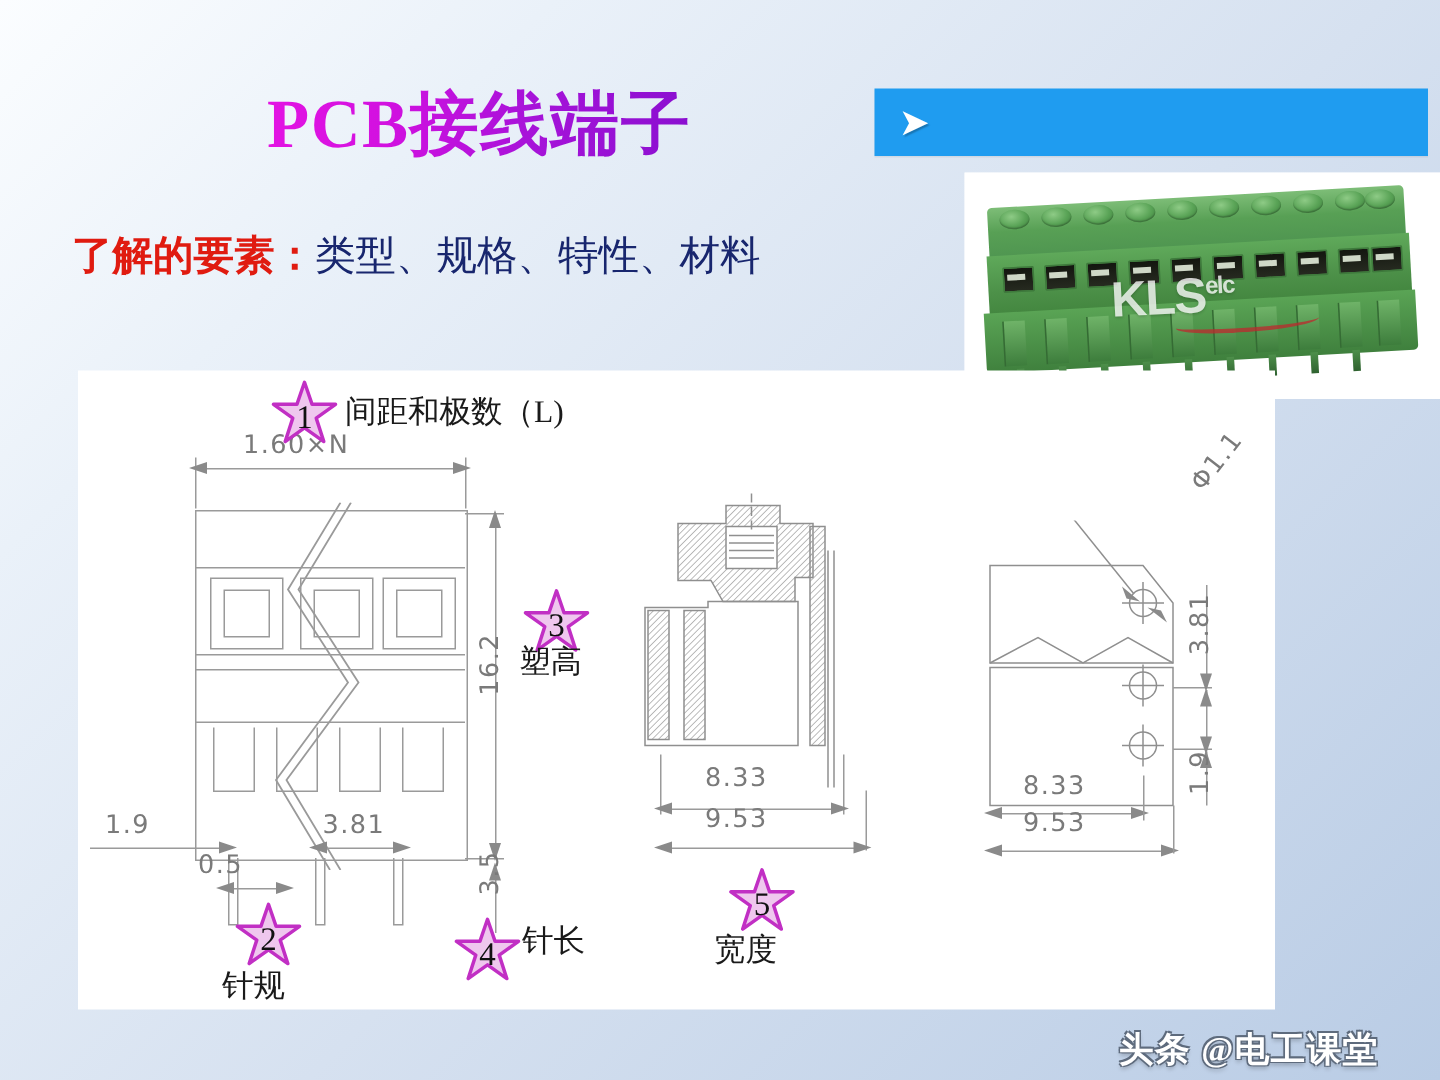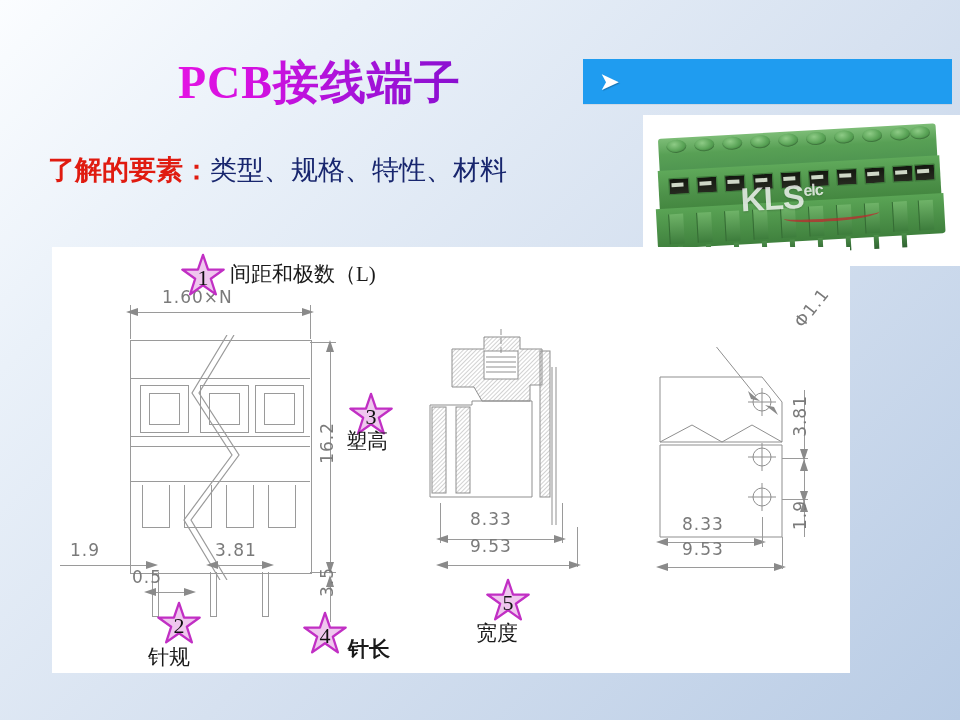--- a/index.html
+++ b/index.html
@@ -450,26 +450,27 @@
       <span>2</span>
     </div>
     <div class="cn-lbl" style="position:absolute;left:96px;top:396px;">针规</div>
 
     <div class="star" style="left:250px;top:364px;">
       <svg viewBox="0 0 100 100">
         <polygon points="50,4 61,36 95,36 67,56 78,90 50,70 22,90 33,56 5,36 39,36" fill="#efc7ee" stroke="#c12fc4" stroke-width="5" stroke-linejoin="round"></polygon>
       </svg>
       <span>4</span>
     </div>
-    <div class="cn-lbl" style="position:absolute;left:296px;top:388px;font-weight:bold;">针长</div>
+    <div class="cn-lbl" style="position:absolute;left:296px;top:366px;">针长</div>
 
     <div class="star" style="left:433px;top:331px;">
       <svg viewBox="0 0 100 100">
         <polygon points="50,4 61,36 95,36 67,56 78,90 50,70 22,90 33,56 5,36 39,36" fill="#efc7ee" stroke="#c12fc4" stroke-width="5" stroke-linejoin="round"></polygon>
       </svg>
       <span>5</span>
     </div>
     <div class="cn-lbl" style="position:absolute;left:424px;top:372px;">宽度</div>
 
   </div>
 
+  <div id="bottom-watermark">头条 @电工课堂</div>
 
 </div>
 
 </body></html>

